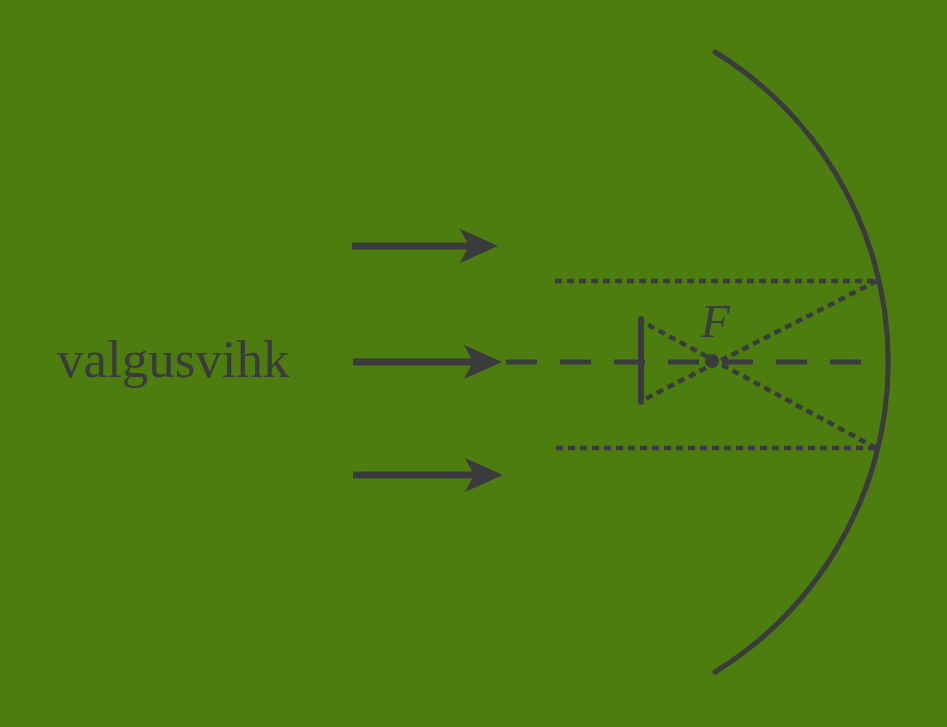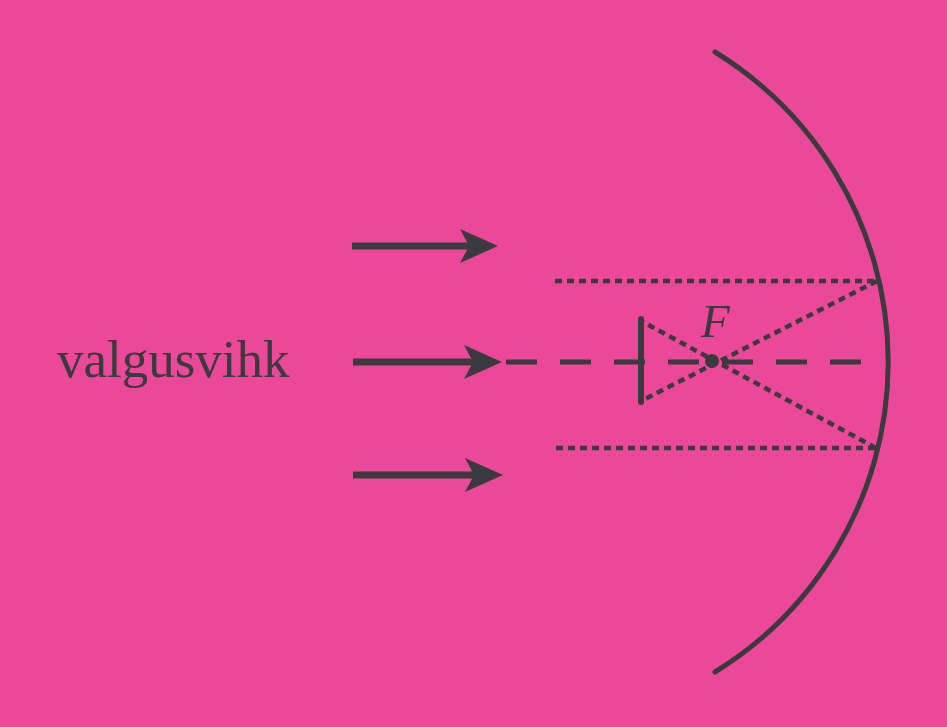--- a/index.html
+++ b/index.html
@@ -4,21 +4,21 @@
 <style>
   html, body {
     margin: 0;
     padding: 0;
     background: #ffffff;
   }
   .stage {
     position: relative;
     width: 947px;
     height: 727px;
-    background: #ec4899;
+    background: #4d7c0f;
     overflow: hidden;
     font-family: "Liberation Serif", serif;
   }
   svg { display: block; }
   .beam-label {
     font-family: "Liberation Serif", serif;
     font-size: 53px;
     fill: #3b3b3d;
   }
   .focus-label {

